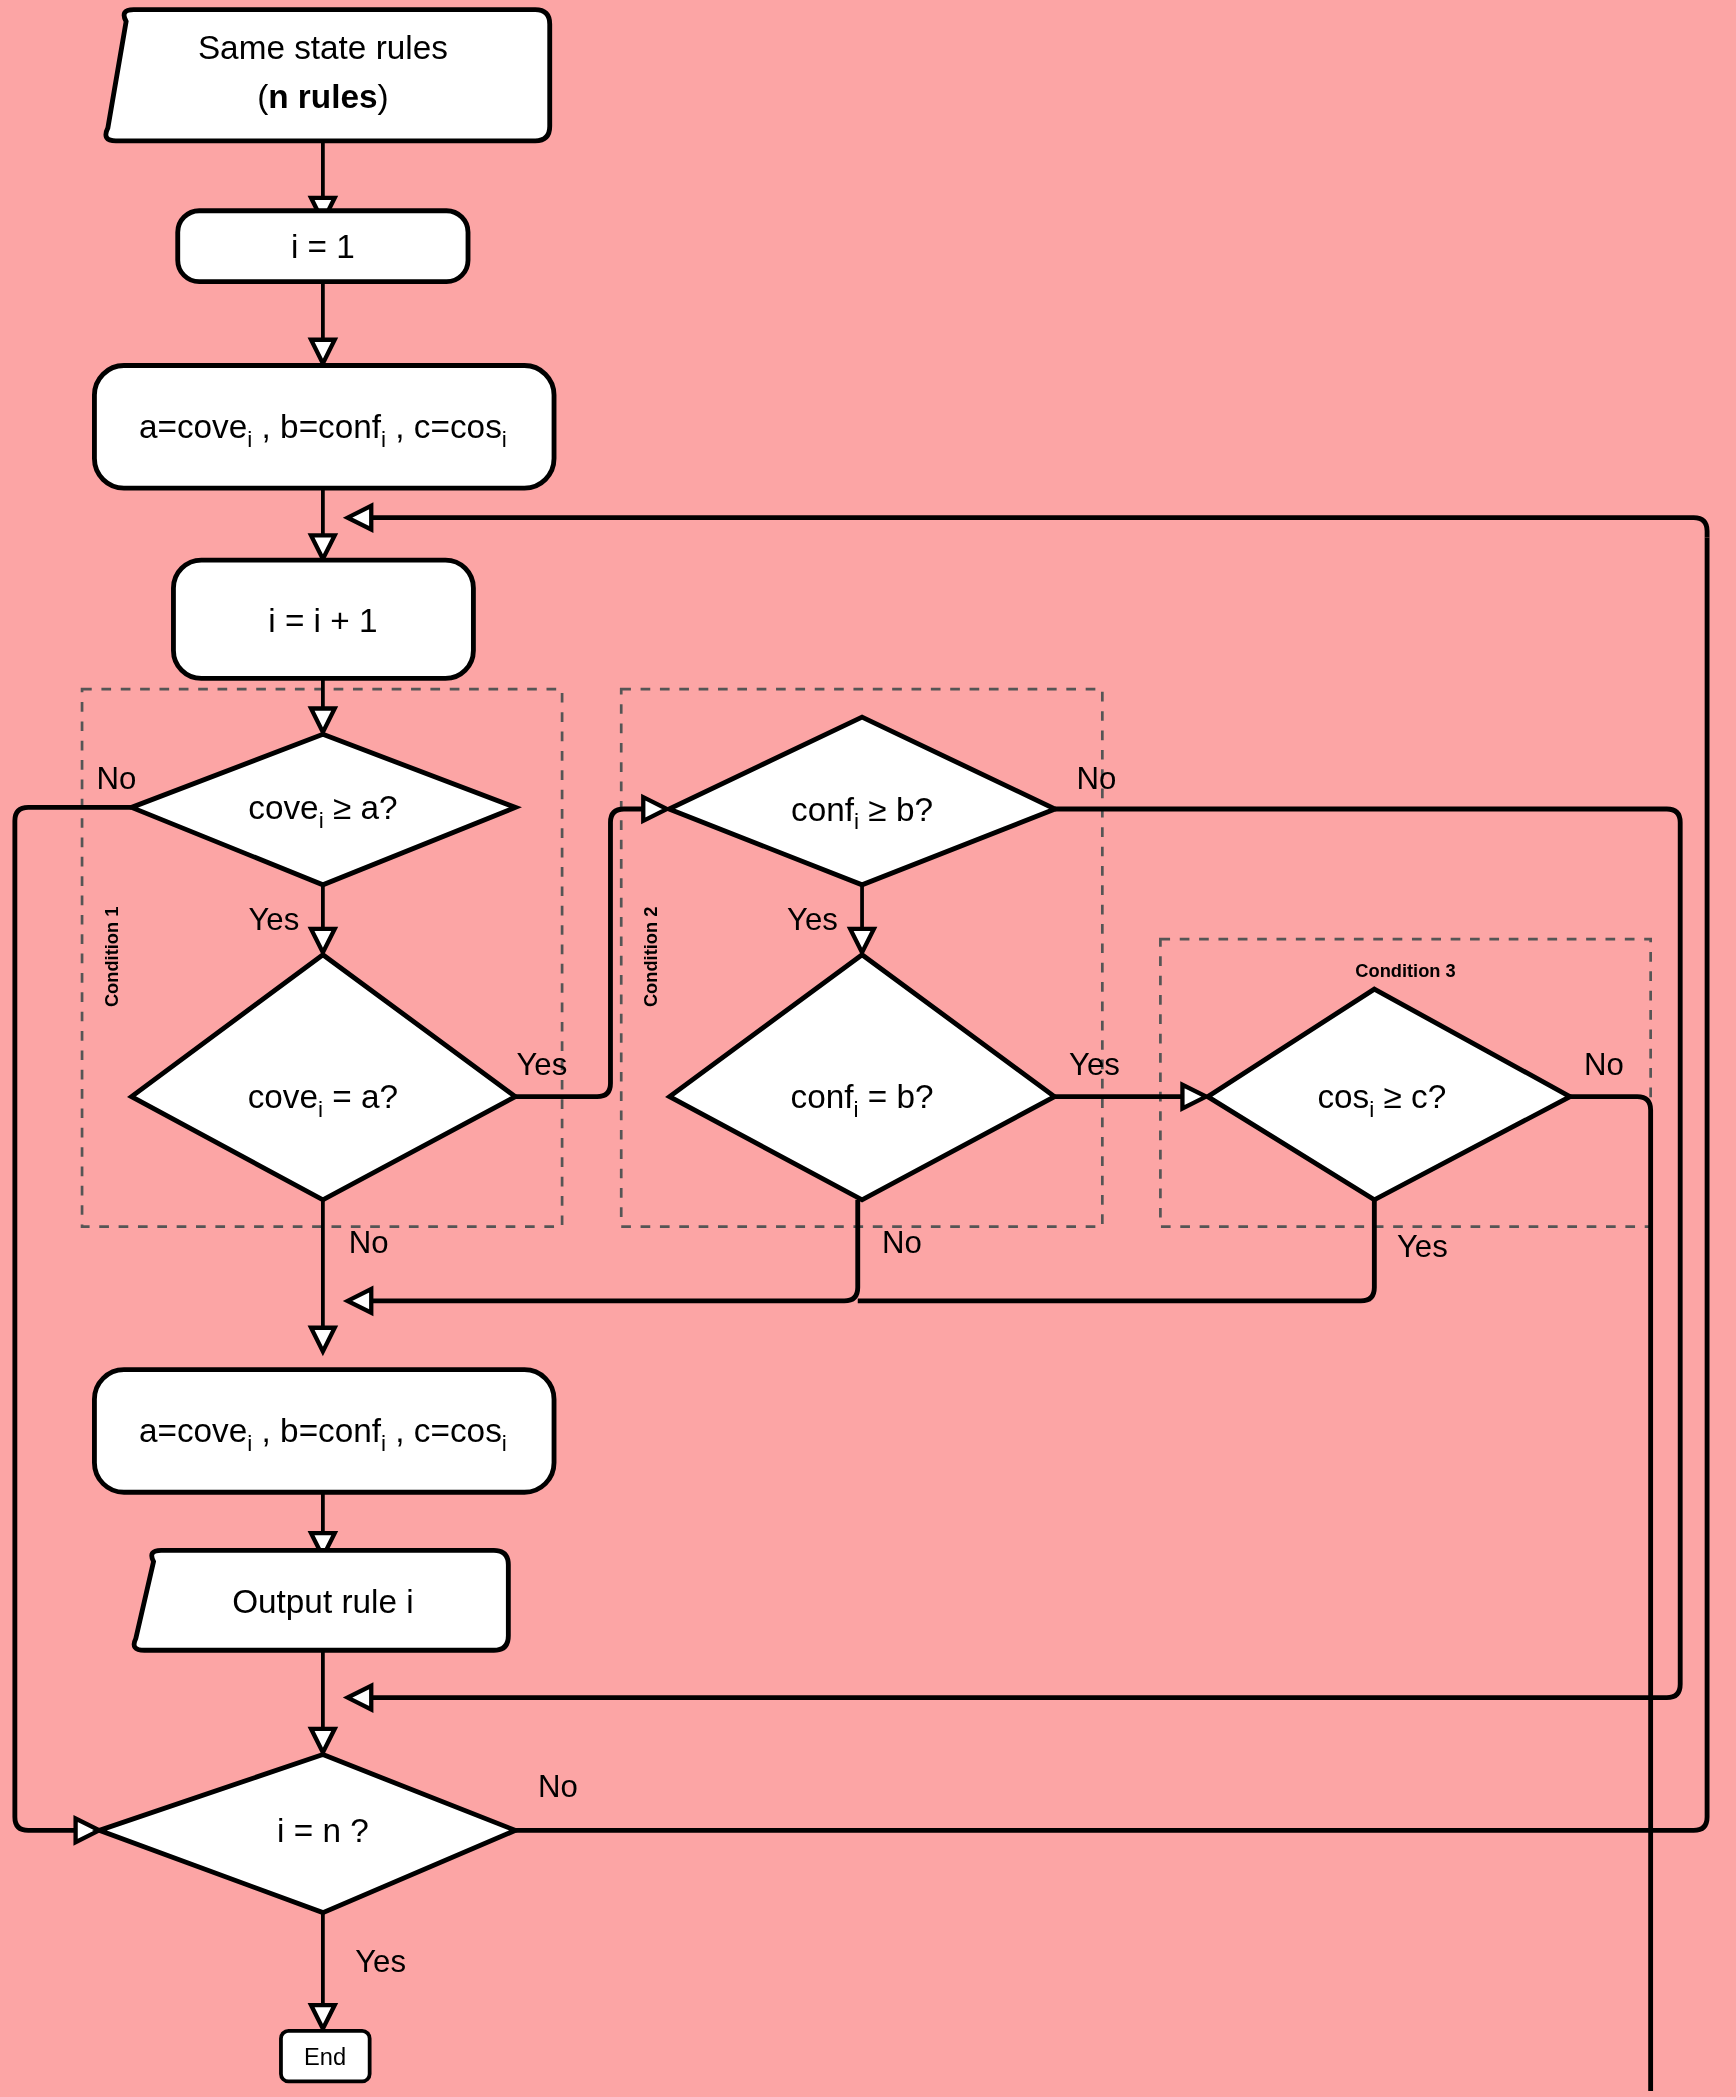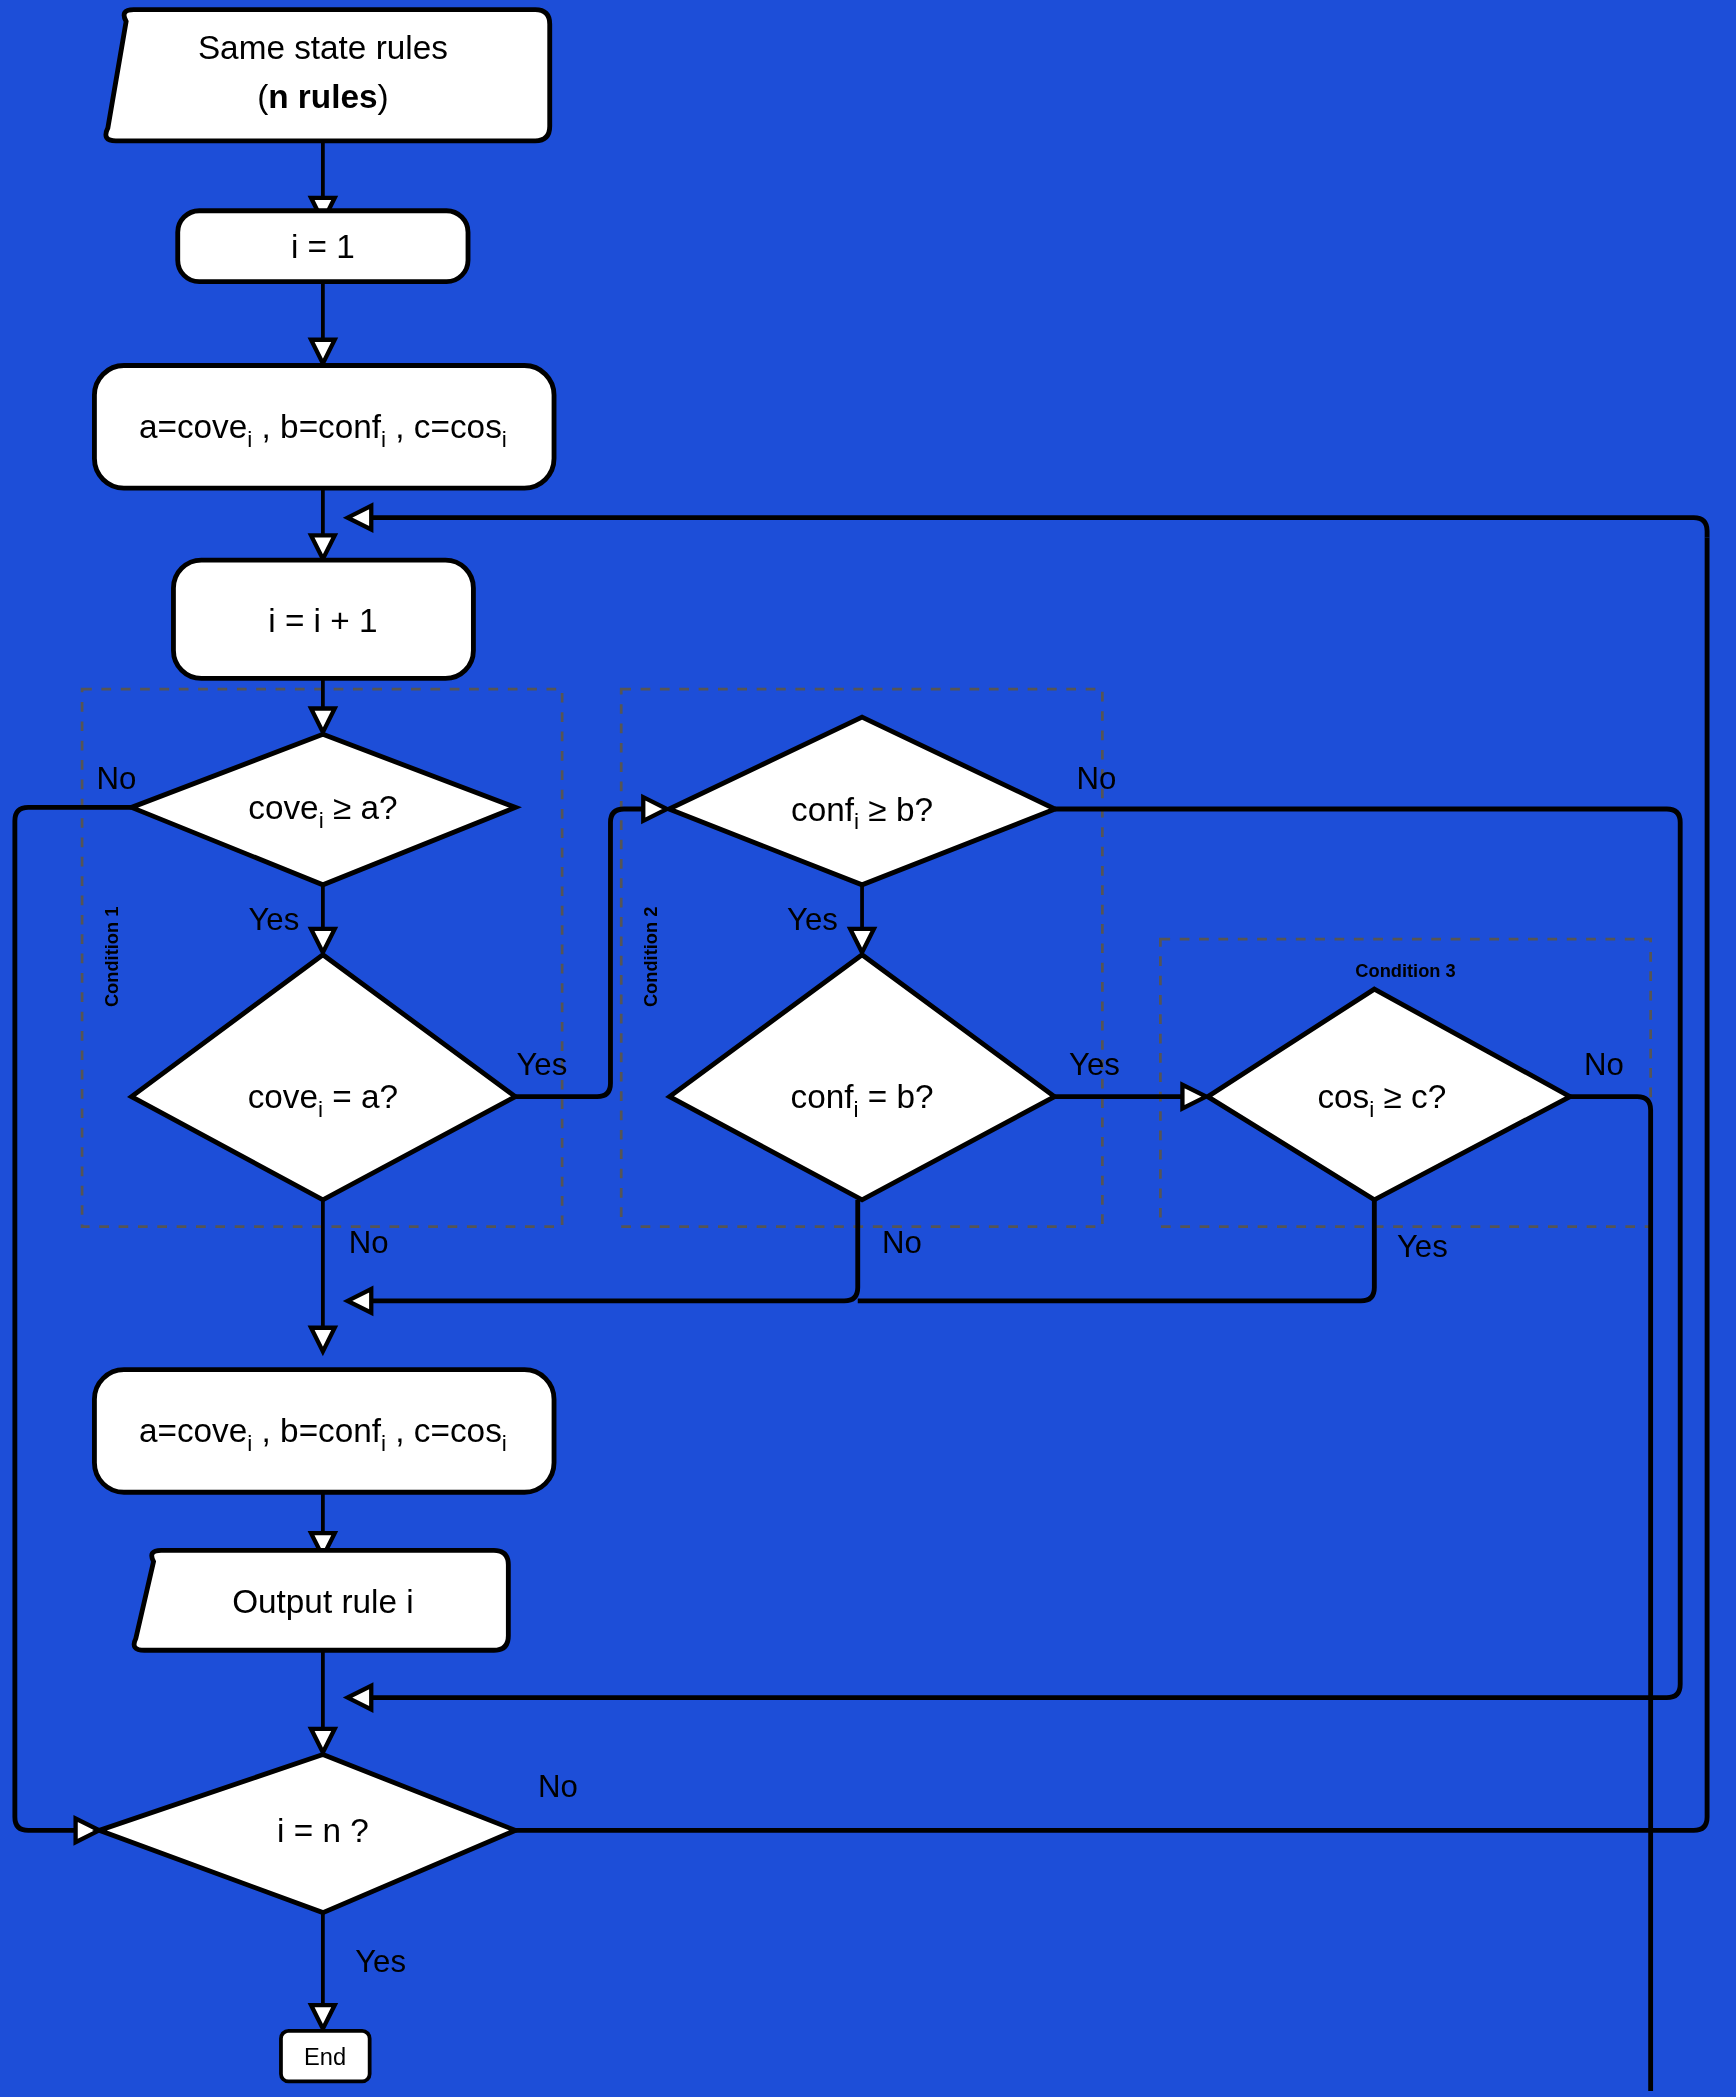--- a/index.html
+++ b/index.html
@@ -1,17 +1,17 @@
 <!DOCTYPE html>
 <html style="font-size:8.6px"><head>
 <meta charset="utf-8">
 <style>
   html,body{margin:0;padding:0;background:#ffffff;}
   body{font-family:"Liberation Sans", sans-serif;}
-  #stage{position:relative;width:1737px;height:2097px;background:#1d4ed8;overflow:hidden;}
+  #stage{position:relative;width:1737px;height:2097px;background:#fca5a5;overflow:hidden;}
   svg{display:block;}
   .shape{fill:#ffffff;stroke:#000000;stroke-width:9;}
   .shape-thin{fill:#ffffff;stroke:#000000;stroke-width:7;}
   .dashbox{fill:none;stroke:#555555;stroke-width:5;stroke-dasharray:18 18;}
   .conn{fill:none;stroke:#000000;stroke-width:9;}
   .conn-thin{fill:none;stroke:#000000;stroke-width:7;}
   .arrowhead{fill:#ffffff;stroke:#000000;stroke-width:8;stroke-linejoin:miter;}
   text{font-family:"Liberation Sans", sans-serif;fill:#000000;}
   .t-node{font-size:62px;}
   .t-lbl{font-size:58px;}

